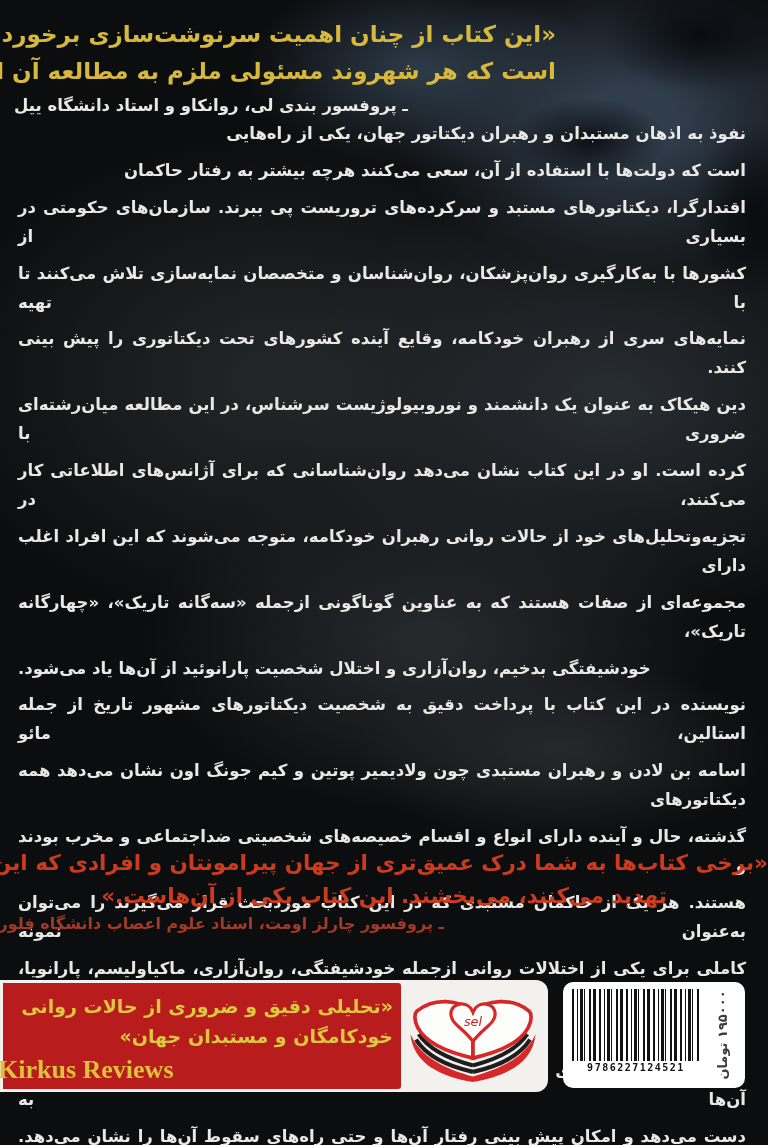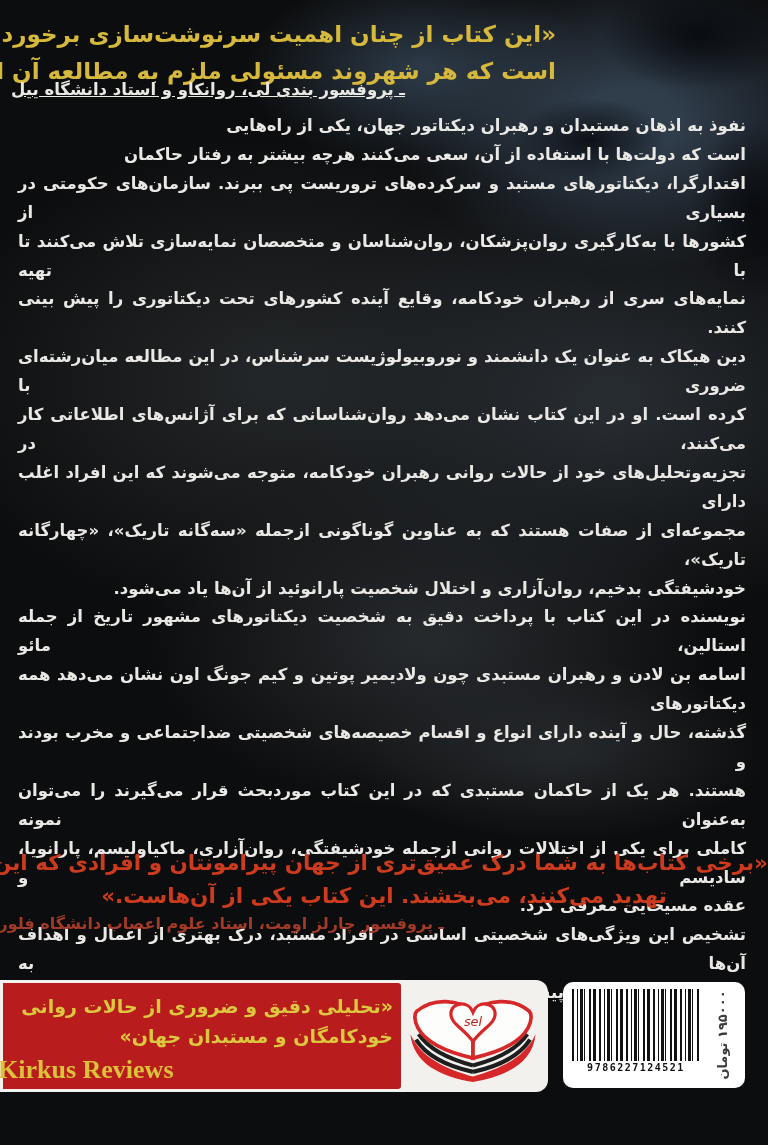--- a/index.html
+++ b/index.html
@@ -16,28 +16,28 @@
       radial-gradient(ellipse 430px 300px at 610px 400px, #272c31 5%, rgba(39,44,49,0) 75%),
       radial-gradient(ellipse 470px 330px at 280px 380px, #232628 5%, rgba(35,38,40,0) 75%),
       radial-gradient(ellipse 380px 230px at 430px 640px, #26292c 5%, rgba(38,41,44,0) 75%),
       radial-gradient(ellipse 300px 130px at 560px 750px, #24272a 5%, rgba(36,39,42,0) 70%);
   }
   .rtl{direction:rtl;}
   
   .top-quote{position:absolute;top:16px;left:8px;width:548px;color:#d6b83c;
     font-size:23px;font-weight:bold;line-height:37px;}
   .top-quote .ln{text-align:left;white-space:nowrap;}
-  .top-attr{position:absolute;top:80px;left:8px;width:400px;color:#e9e8e2;
-    font-size:16.5px;font-weight:bold;text-align:center;white-space:nowrap;text-decoration:underline;}
+  .top-attr{position:absolute;top:96px;left:8px;width:400px;color:#e9e8e2;
+    font-size:16.5px;font-weight:bold;text-align:right;white-space:nowrap;}
   
   .body-text{position:absolute;top:112px;left:18px;right:22px;color:#e9e8e4;
     font-size:16.5px;font-weight:bold;line-height:28.9px;}
-  .bl{min-height:28.9px;}
+  .bl{min-height:28.9px;margin-top:8px;}
   .bl.r{text-align:right;}
-  .bl.l{text-align:right;}
+  .bl.l{text-align:left;}
   .bl.j{text-align:justify;text-align-last:justify;}
   
   .bottom-quote{position:absolute;top:846px;left:0;width:768px;color:#cd3b1e;
     font-size:21.5px;font-weight:bold;line-height:33px;text-align:center;}
   .bottom-quote .ln{white-space:nowrap;}
   .bottom-attr{position:absolute;top:914px;left:24px;width:420px;color:#a23a27;
     font-size:16px;font-weight:bold;text-align:left;white-space:nowrap;}
   
   .band-main{position:absolute;top:980px;left:0;width:548px;height:112px;
     background:#f3f1ed;border-radius:0 12px 12px 0;box-sizing:border-box;

